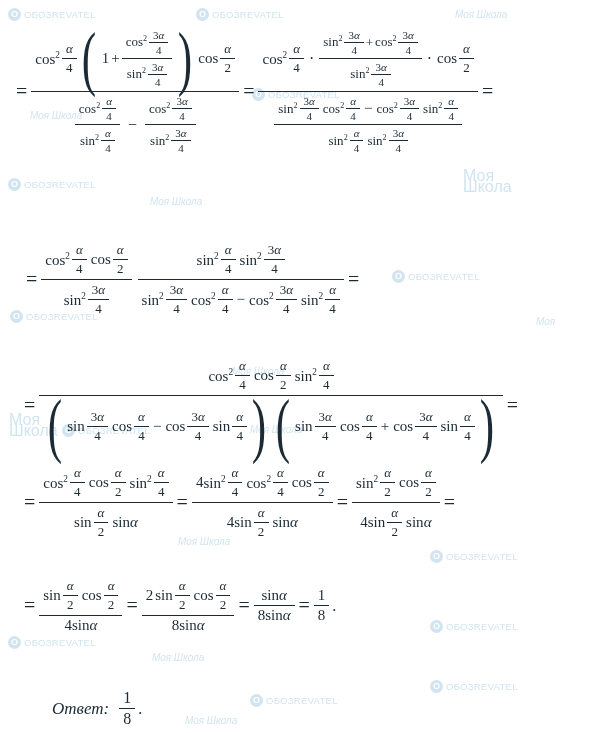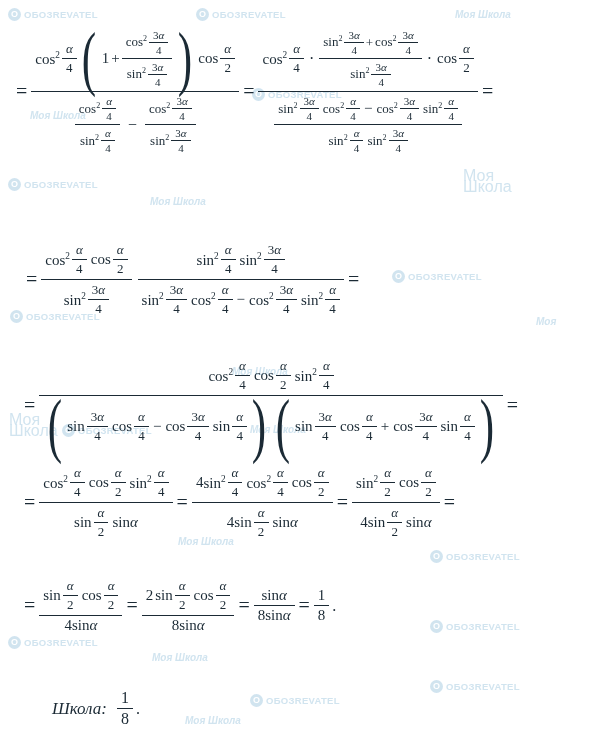--- a/index.html
+++ b/index.html
@@ -59,21 +59,21 @@
     pointer-events:none;
     user-select:none;
     display:flex; align-items:center;
   }
   .wm .badge {
     width:13px; height:13px; border-radius:50%;
     background:#cfe3ef; color:#ffffff;
     font-size:9px; line-height:13px; text-align:center;
     margin-right:3px; font-weight:bold;
   }
-  .wm .txt { font-size:9.5px; letter-spacing:0.3px; font-weight:bold; }
+  .wm .txt { font-size:9.5px; letter-spacing:0.3px; font-weight:normal; }
   .wm.school .txt { font-size:10px; font-style:italic; letter-spacing:0; }
 </style>
 </head>
 <body>
 
 <div id="page">
 
   <div>
     <div class="wm" style="left:8px; top:8px;">
         <span class="badge">O</span>
@@ -753,21 +753,21 @@
 
     <span class="frac big">
       <span class="num up">1</span>
       <span class="bar"></span>
       <span class="den up">8</span>
     </span>
     <span class="up" style="font-size:16px; padding-left:3px;">.</span>
   </div>
 
   <div class="answer">
-    <span class="word">Школа:</span>
+    <span class="word">Ответ:</span>
     <span class="frac" style="font-size:16px;">
       <span class="num up">1</span>
       <span class="bar"></span>
       <span class="den up">8</span>
     </span>
     <span class="up" style="font-size:16px; padding-left:3px;">.</span>
   </div>
 
 </div>
 

